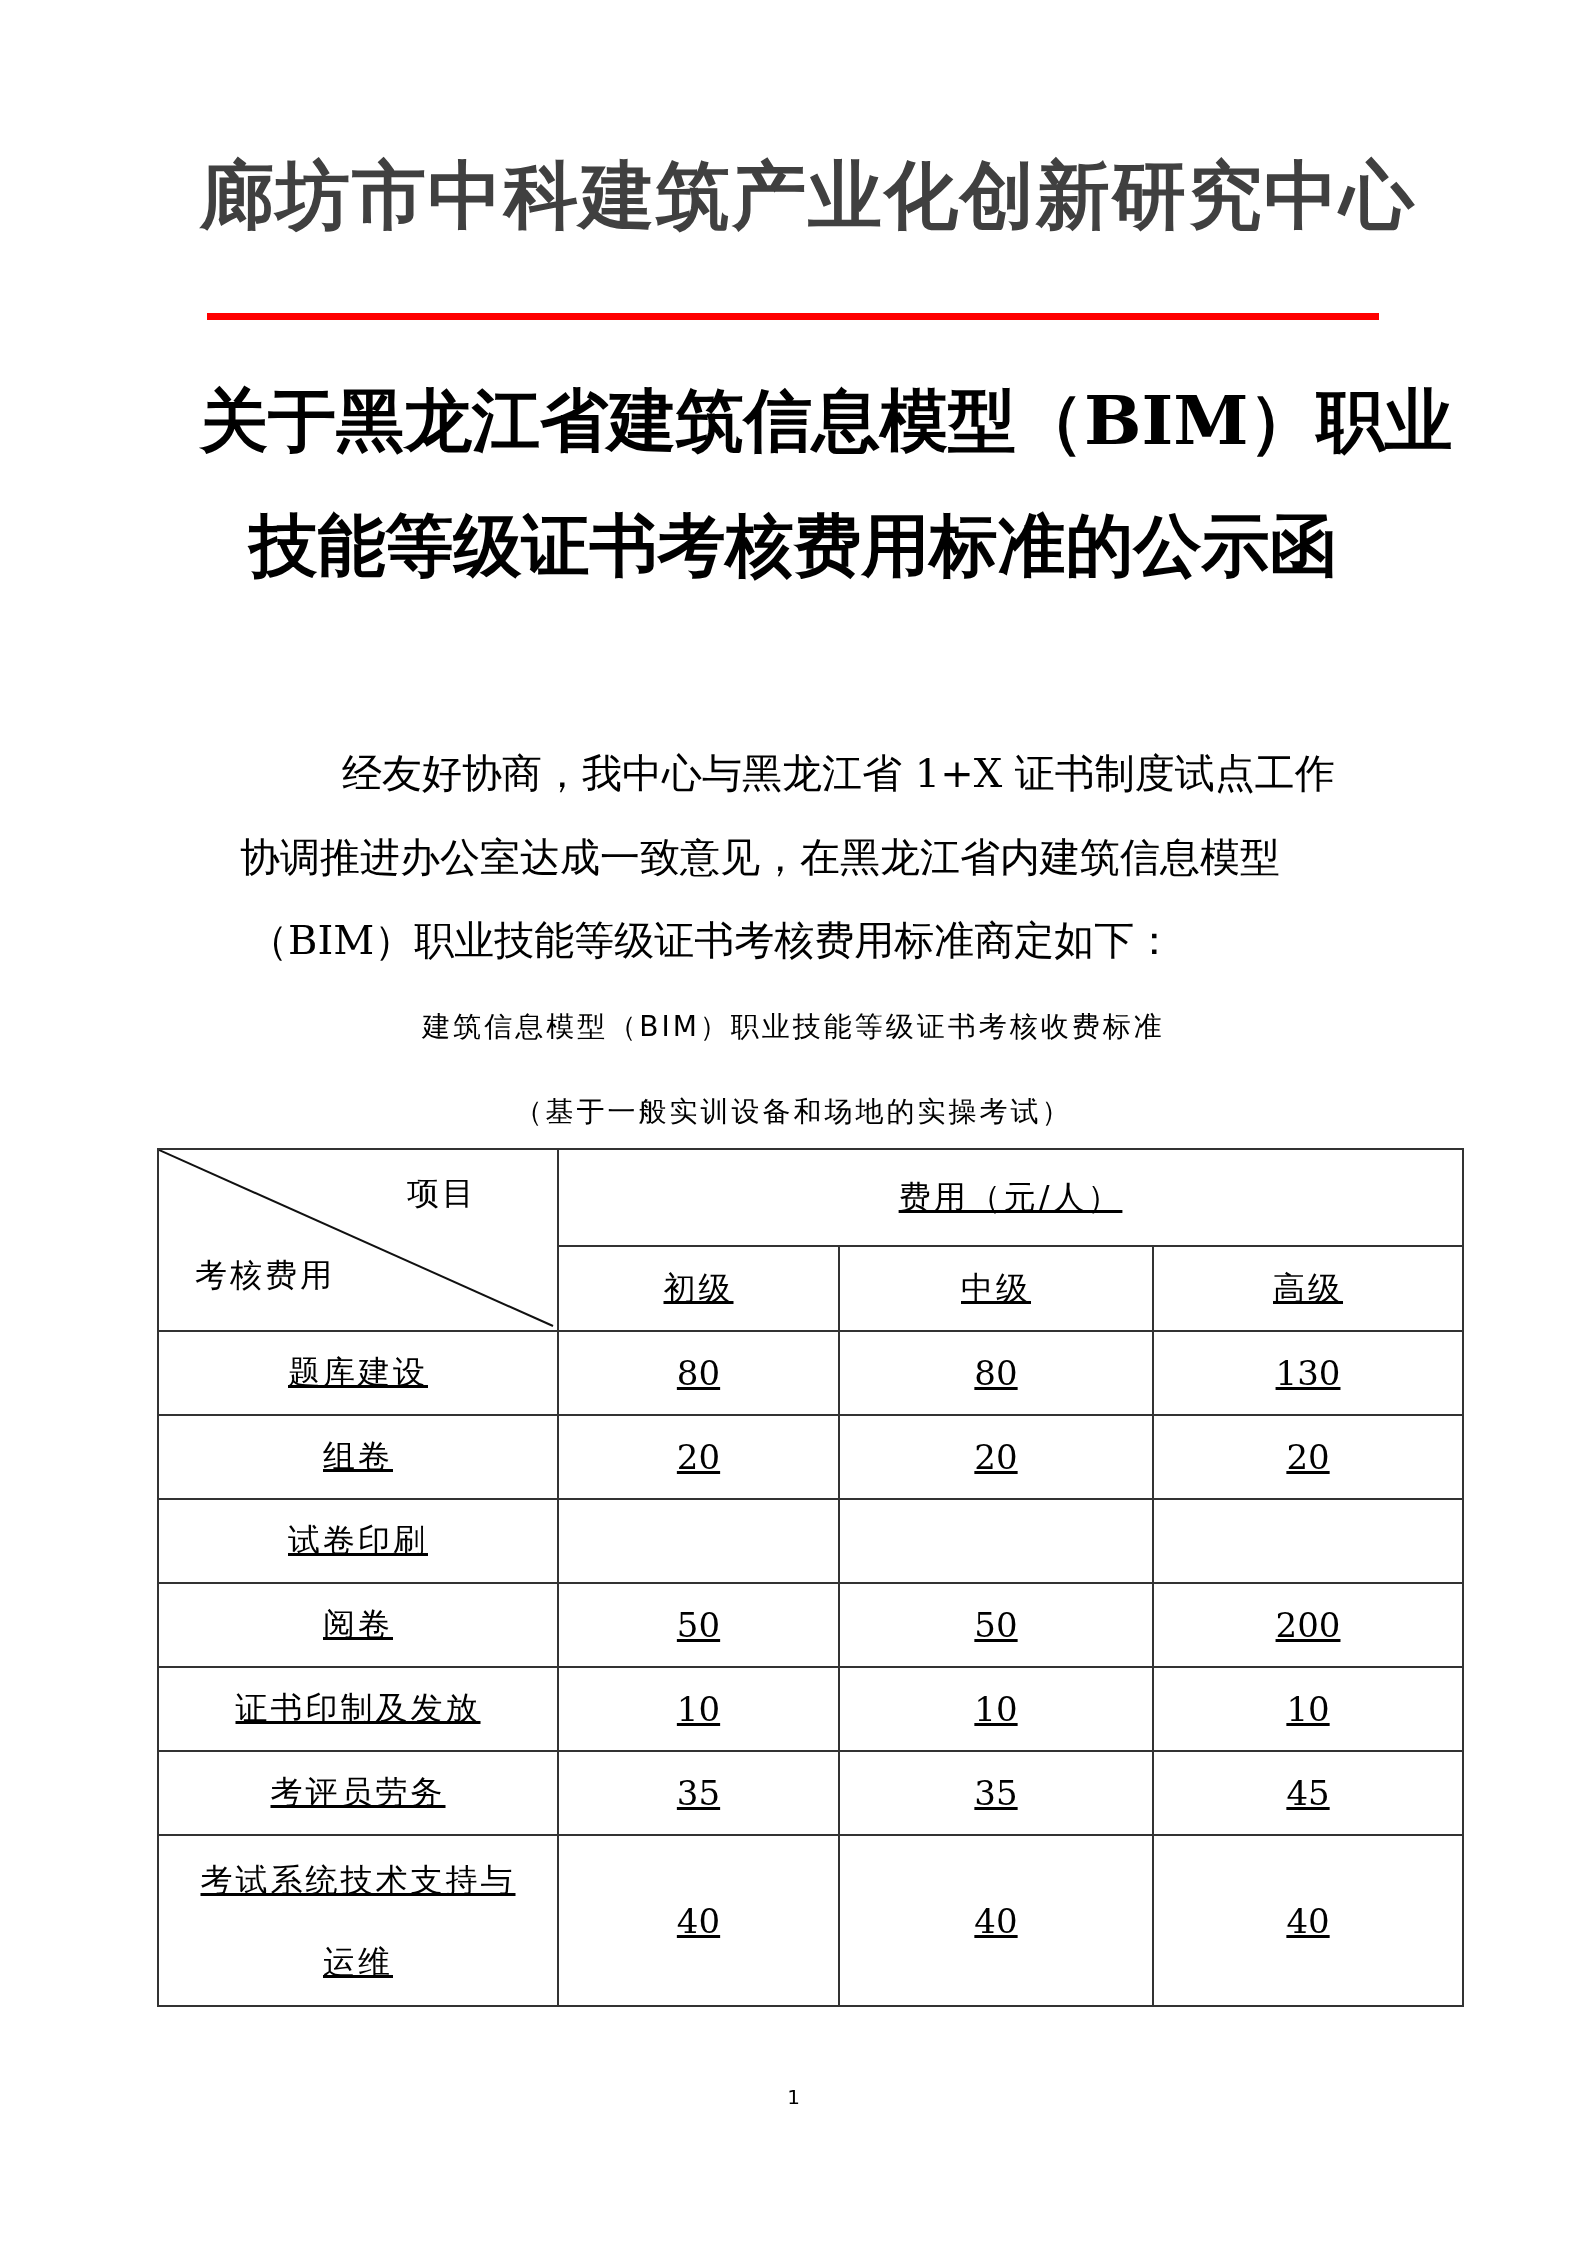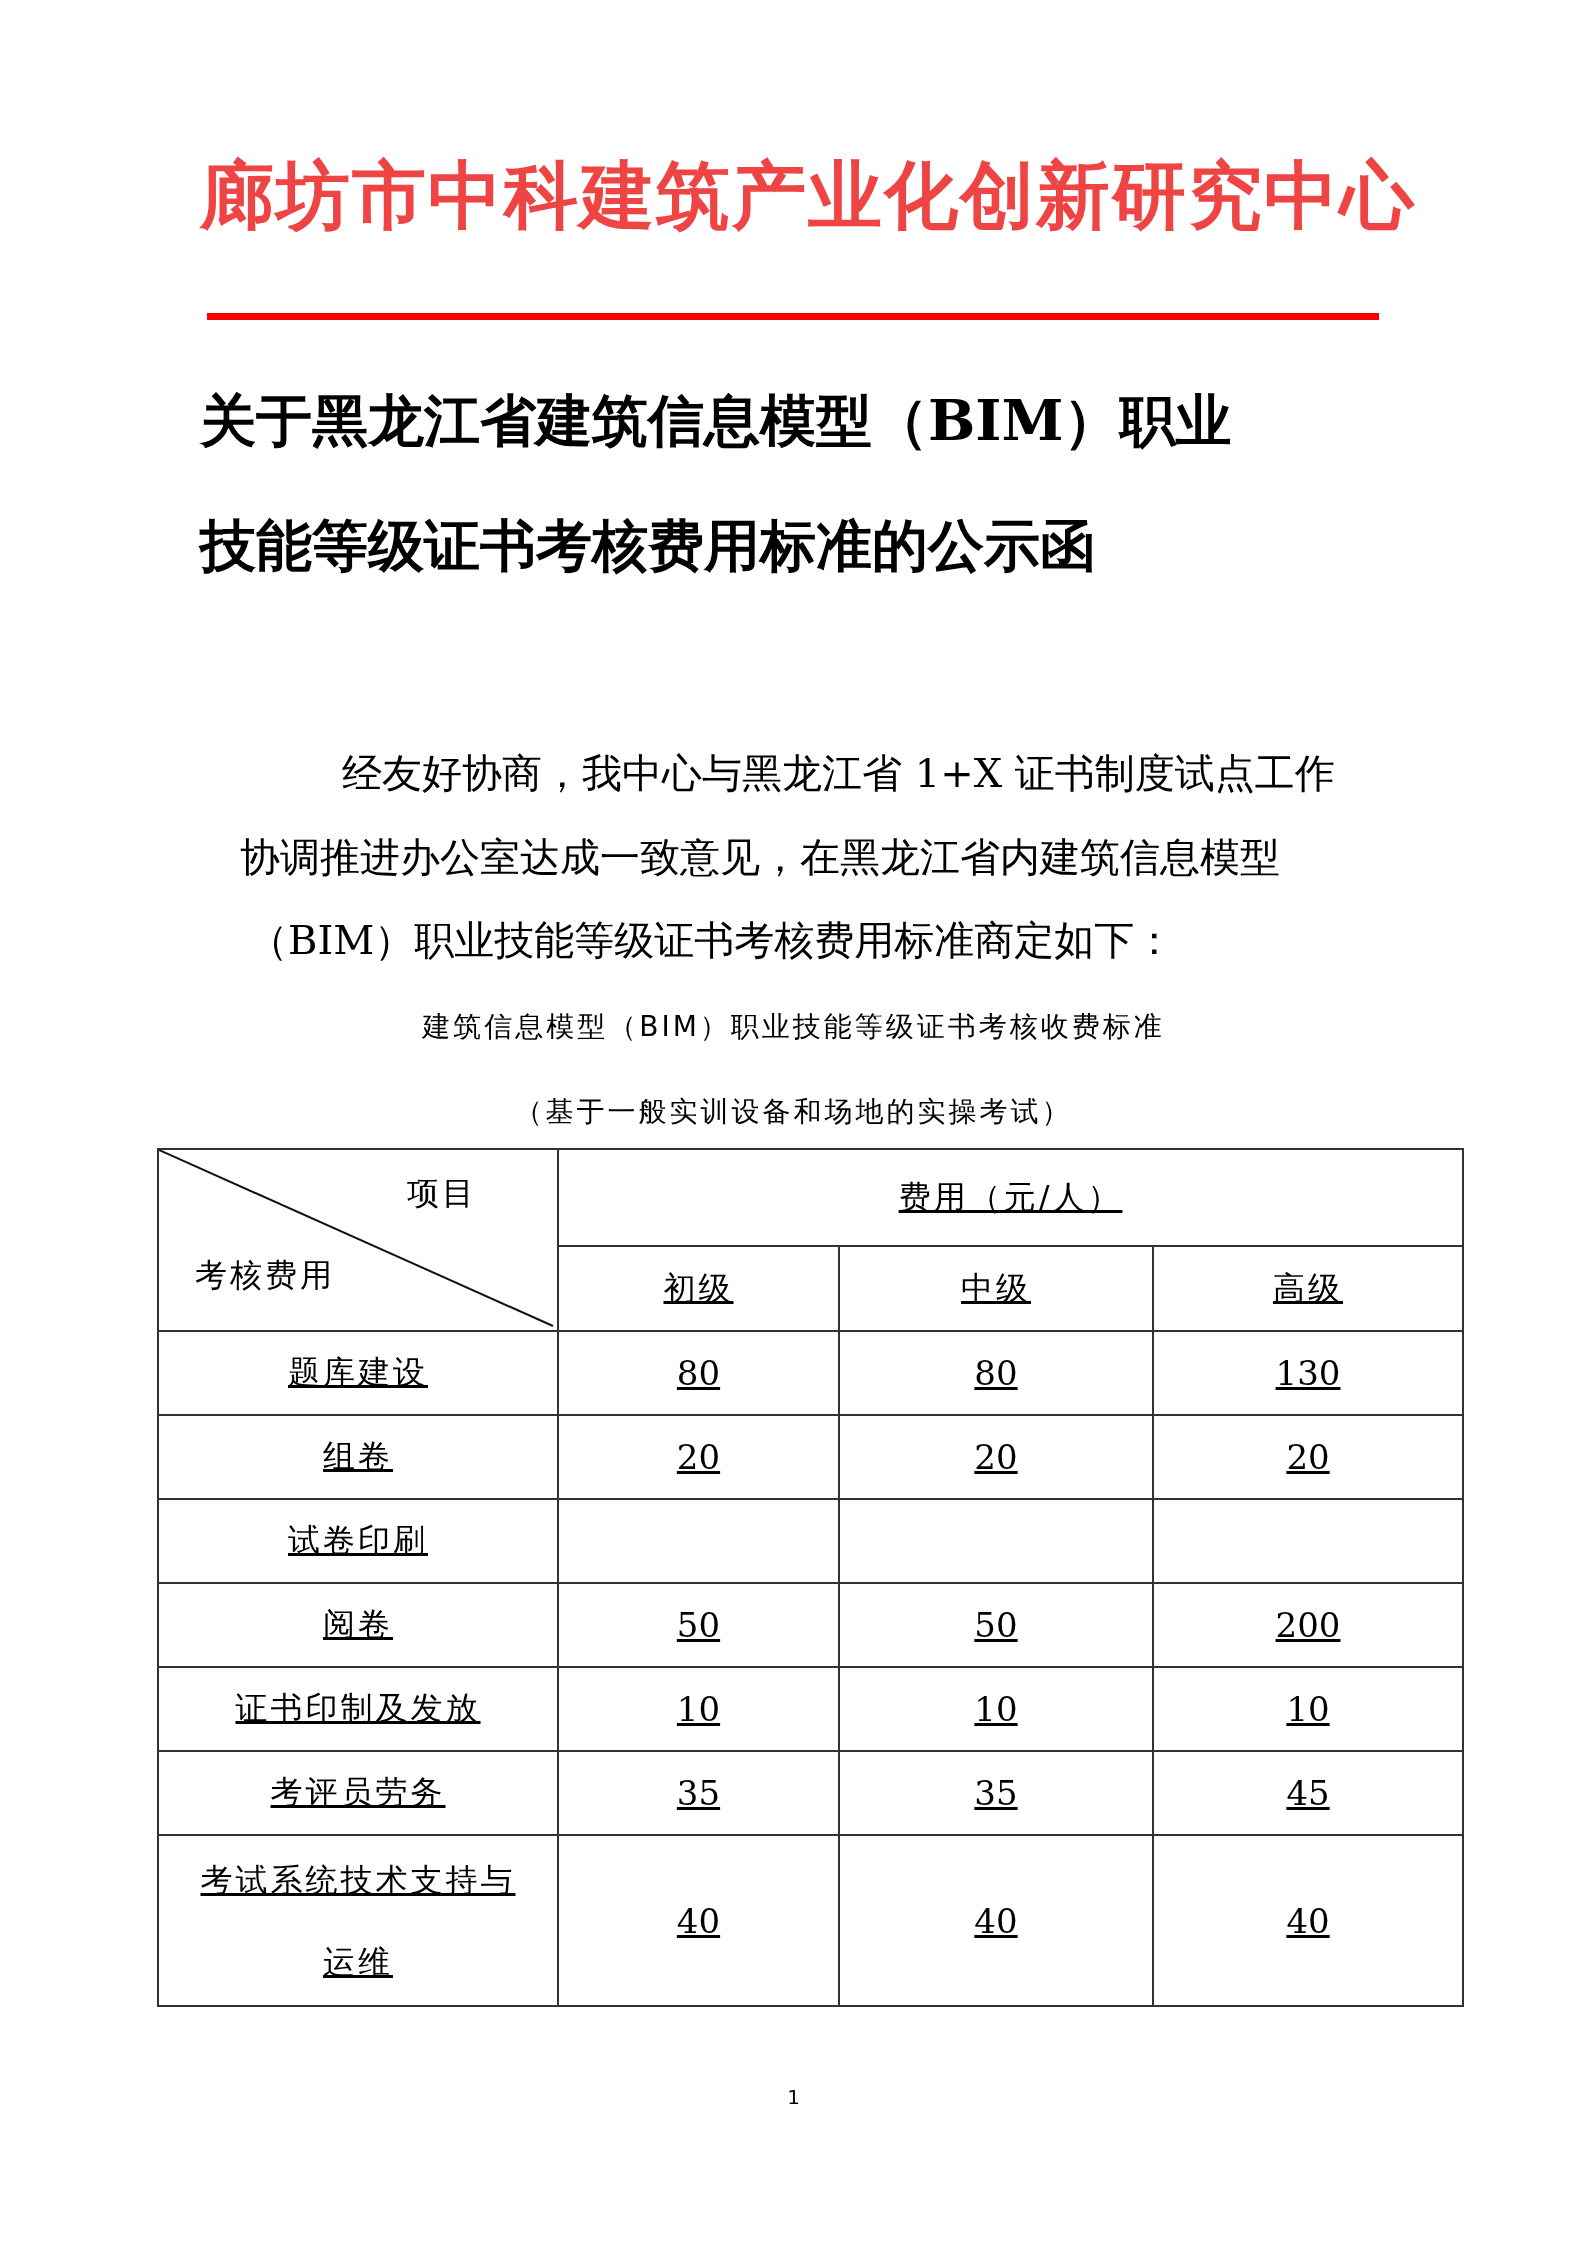--- a/index.html
+++ b/index.html
@@ -18,38 +18,39 @@
     .org-title {
       position: absolute;
       left: 200px;
       top: 150px;
       width: 1187px;
       text-align: center;
       font-family: "DejaVu Sans", "Liberation Sans", sans-serif;
       font-size: 74px;
       font-weight: bold;
       letter-spacing: 2px;
-      color: #ef4444;
+      color: #404040;
       line-height: 90px;
       white-space: nowrap;
     }
     .red-rule {
       position: absolute;
       left: 207px;
       top: 313px;
       width: 1172px;
       height: 7px;
       background: #ff0000;
     }
     .doc-title {
       position: absolute;
       left: 200px;
       width: 1187px;
-      font-family: "DejaVu Serif", "Liberation Serif", serif;
-      font-size: 56px;
+      text-align: center;
+      font-family: "DejaVu Serif", "Liberation Serif", serif;
+      font-size: 68px;
       font-weight: bold;
       line-height: 70px;
       white-space: nowrap;
     }
     .doc-title.line1 { top: 385px; }
     .doc-title.line2 { top: 510px; }
     .body-para {
       position: absolute;
       left: 240px;
       width: 1120px;

